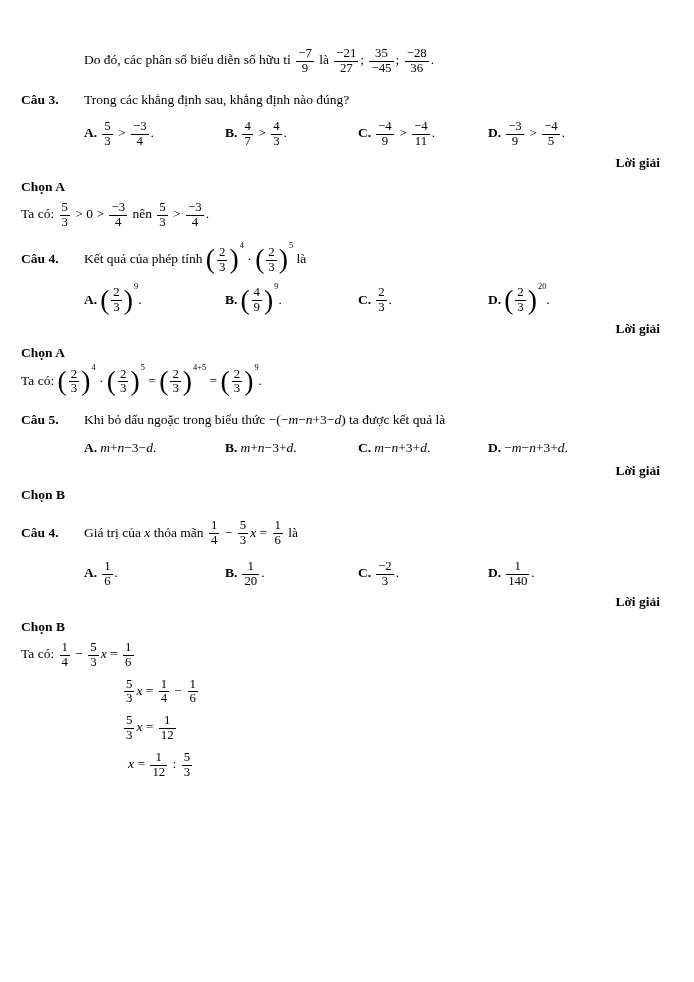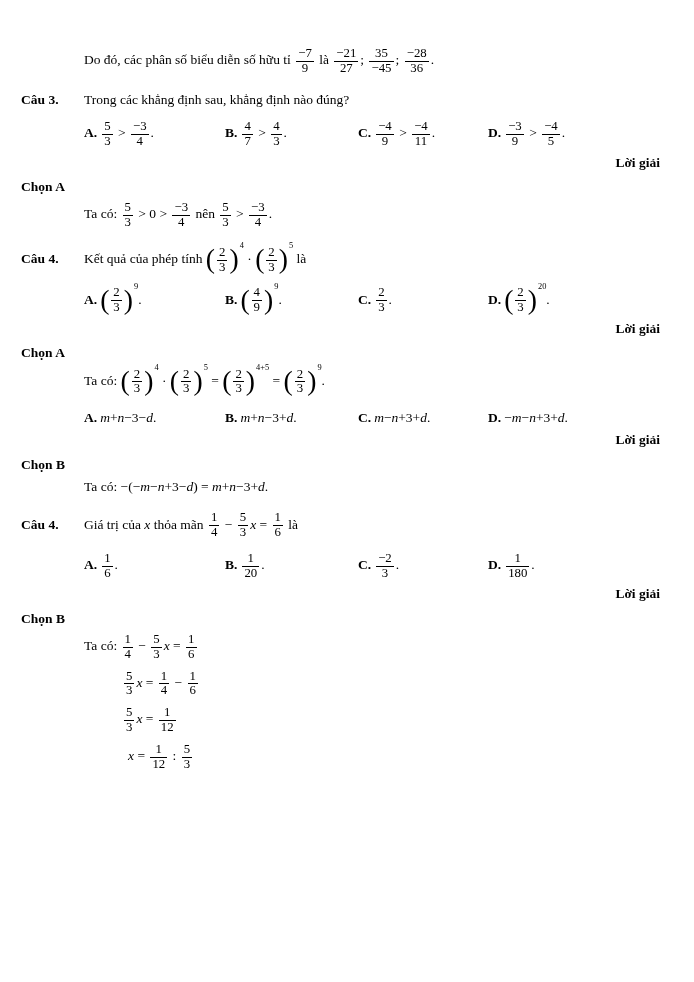--- a/index.html
+++ b/index.html
@@ -17,21 +17,21 @@
   .q-text{}
   .opts{display:flex;margin-left:63px;margin-bottom:4px;align-items:center;}
   .opt{display:inline-block;}
   .opt-a{flex:0 0 141px;}
   .opt-b{flex:0 0 133px;}
   .opt-c{flex:0 0 130px;}
   .opt-d{flex:1 1 auto;}
   .opt-key{font-weight:bold;margin-right:3px;}
   .loigiai{text-align:right;font-weight:bold;margin:4px 0 6px 0;}
   .chon{font-weight:bold;margin-bottom:4px;}
-  .sol-line{margin-left:63px;margin-bottom:6px;}
+  .sol-line{margin-bottom:6px;}
   .ind{margin-left:101px;}
   .ind2{margin-left:107px;}
   .q-block{margin-bottom:12px;}
   
   .frac{display:inline-block;text-align:center;vertical-align:middle;line-height:1.08;font-size:0.95em;margin:1px 2px;}
   .frac .num{display:block;border-bottom:1px solid #000;padding:0 2px 0px 2px;}
   .frac .den{display:block;padding:0 2px;}
   .bp{display:inline-block;font-size:2.05em;font-weight:400;vertical-align:middle;line-height:0.85;position:relative;top:-0.04em;}
   .sup{font-size:0.62em;position:relative;top:-1.15em;margin-left:1px;letter-spacing:0;}
   i.var{font-family:"Liberation Serif","DejaVu Serif",serif;}
@@ -67,40 +67,42 @@
       <span class="opt opt-b"><span class="opt-key">B.</span><span><span class="bp">(</span><span class="frac"><span class="num">4</span><span class="den">9</span></span><span class="bp">)</span><sup class="sup">9</sup>.</span></span>
       <span class="opt opt-c"><span class="opt-key">C.</span><span><span class="frac"><span class="num">2</span><span class="den">3</span></span>.</span></span>
       <span class="opt opt-d"><span class="opt-key">D.</span><span><span class="bp">(</span><span class="frac"><span class="num">2</span><span class="den">3</span></span><span class="bp">)</span><sup class="sup">20</sup>.</span></span>
     </div>
     <div class="loigiai">Lời giải</div>
     <div class="chon">Chọn A</div>
     <div class="sol-line">Ta có: <span class="bp">(</span><span class="frac"><span class="num">2</span><span class="den">3</span></span><span class="bp">)</span><sup class="sup">4</sup> · <span class="bp">(</span><span class="frac"><span class="num">2</span><span class="den">3</span></span><span class="bp">)</span><sup class="sup">5</sup> = <span class="bp">(</span><span class="frac"><span class="num">2</span><span class="den">3</span></span><span class="bp">)</span><sup class="sup">4+5</sup> = <span class="bp">(</span><span class="frac"><span class="num">2</span><span class="den">3</span></span><span class="bp">)</span><sup class="sup">9</sup>.</div>
   </div>
 
   <div class="q-block">
+    <div class="q-row">
+      <span class="q-label">Câu 5.</span><span class="q-text">Khi bỏ dấu ngoặc trong biểu thức −(−<i class="var">m</i>−<i class="var">n</i>+3−<i class="var">d</i>) ta được kết quả là</span>
+    </div>
     <div class="opts">
       <span class="opt opt-a"><span class="opt-key">A.</span><span><i class="var">m</i>+<i class="var">n</i>−3−<i class="var">d</i>.</span></span>
       <span class="opt opt-b"><span class="opt-key">B.</span><span><i class="var">m</i>+<i class="var">n</i>−3+<i class="var">d</i>.</span></span>
       <span class="opt opt-c"><span class="opt-key">C.</span><span><i class="var">m</i>−<i class="var">n</i>+3+<i class="var">d</i>.</span></span>
       <span class="opt opt-d"><span class="opt-key">D.</span><span>−<i class="var">m</i>−<i class="var">n</i>+3+<i class="var">d</i>.</span></span>
     </div>
     <div class="loigiai">Lời giải</div>
     <div class="chon">Chọn B</div>
-    <div class="sol-line">Ta có: −(−<i class="var">m</i>−<i class="var">n</i>+3−<i class="var">d</i>) = <i class="var">m</i>+<i class="var">n</i>−3+<i class="var">d</i>.</div>
   </div>
 
   <div class="q-block">
     <div class="q-row">
       <span class="q-label">Câu 4.</span><span class="q-text">Giá trị của <i class="var">x</i> thỏa mãn <span class="frac"><span class="num">1</span><span class="den">4</span></span> − <span class="frac"><span class="num">5</span><span class="den">3</span></span><i class="var">x</i> = <span class="frac"><span class="num">1</span><span class="den">6</span></span> là</span>
     </div>
     <div class="opts">
       <span class="opt opt-a"><span class="opt-key">A.</span><span><span class="frac"><span class="num">1</span><span class="den">6</span></span>.</span></span>
       <span class="opt opt-b"><span class="opt-key">B.</span><span><span class="frac"><span class="num">1</span><span class="den">20</span></span>.</span></span>
       <span class="opt opt-c"><span class="opt-key">C.</span><span><span class="frac"><span class="num">−2</span><span class="den">3</span></span>.</span></span>
-      <span class="opt opt-d"><span class="opt-key">D.</span><span><span class="frac"><span class="num">1</span><span class="den">180</span></span>.</span></span>
+      <span class="opt opt-d"><span class="opt-key">D.</span><span><span class="frac"><span class="num">1</span><span class="den">140</span></span>.</span></span>
     </div>
     <div class="loigiai">Lời giải</div>
     <div class="chon">Chọn B</div>
     <div class="sol-line">Ta có: <span class="frac"><span class="num">1</span><span class="den">4</span></span> − <span class="frac"><span class="num">5</span><span class="den">3</span></span><i class="var">x</i> = <span class="frac"><span class="num">1</span><span class="den">6</span></span></div>
     <div class="sol-line ind"><span class="frac"><span class="num">5</span><span class="den">3</span></span><i class="var">x</i> = <span class="frac"><span class="num">1</span><span class="den">4</span></span> − <span class="frac"><span class="num">1</span><span class="den">6</span></span></div>
     <div class="sol-line ind"><span class="frac"><span class="num">5</span><span class="den">3</span></span><i class="var">x</i> = <span class="frac"><span class="num">1</span><span class="den">12</span></span></div>
     <div class="sol-line ind2"><i class="var">x</i> = <span class="frac"><span class="num">1</span><span class="den">12</span></span> : <span class="frac"><span class="num">5</span><span class="den">3</span></span></div>
   </div>
 
 </div>

